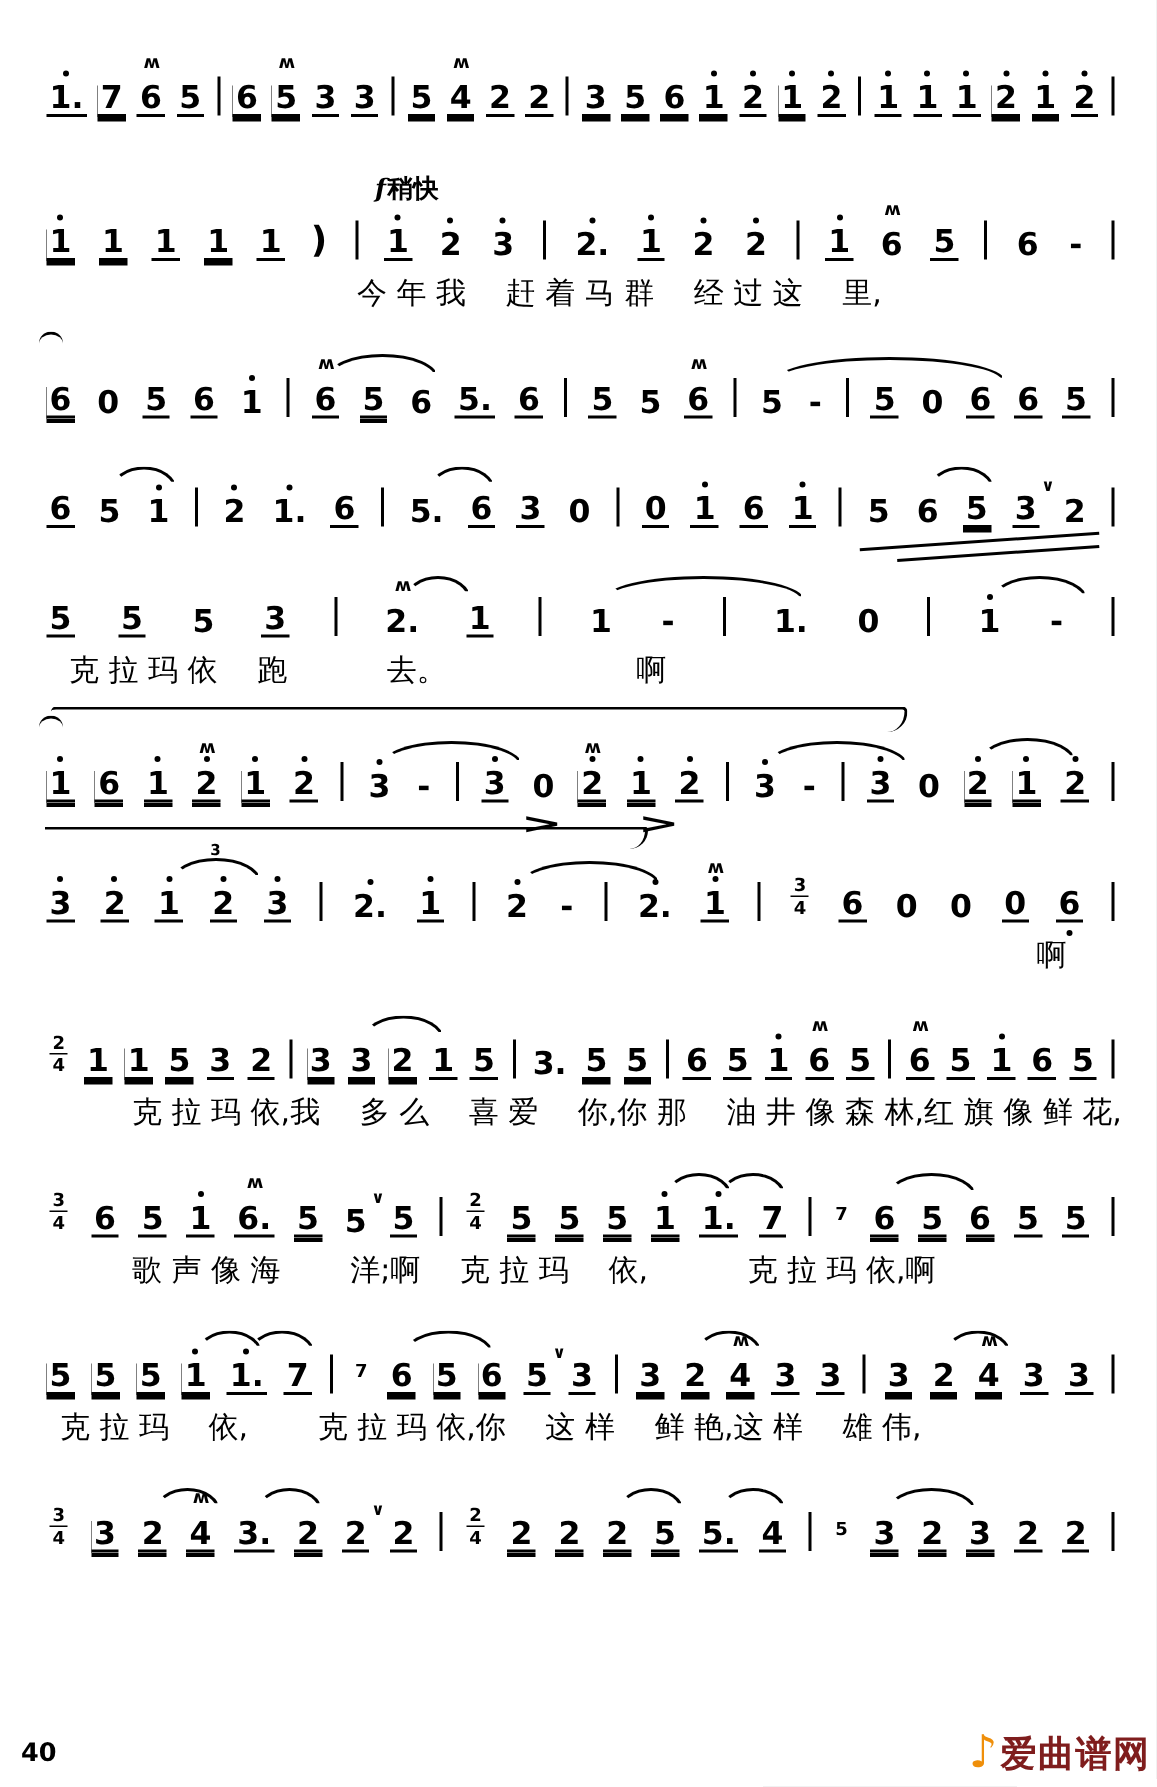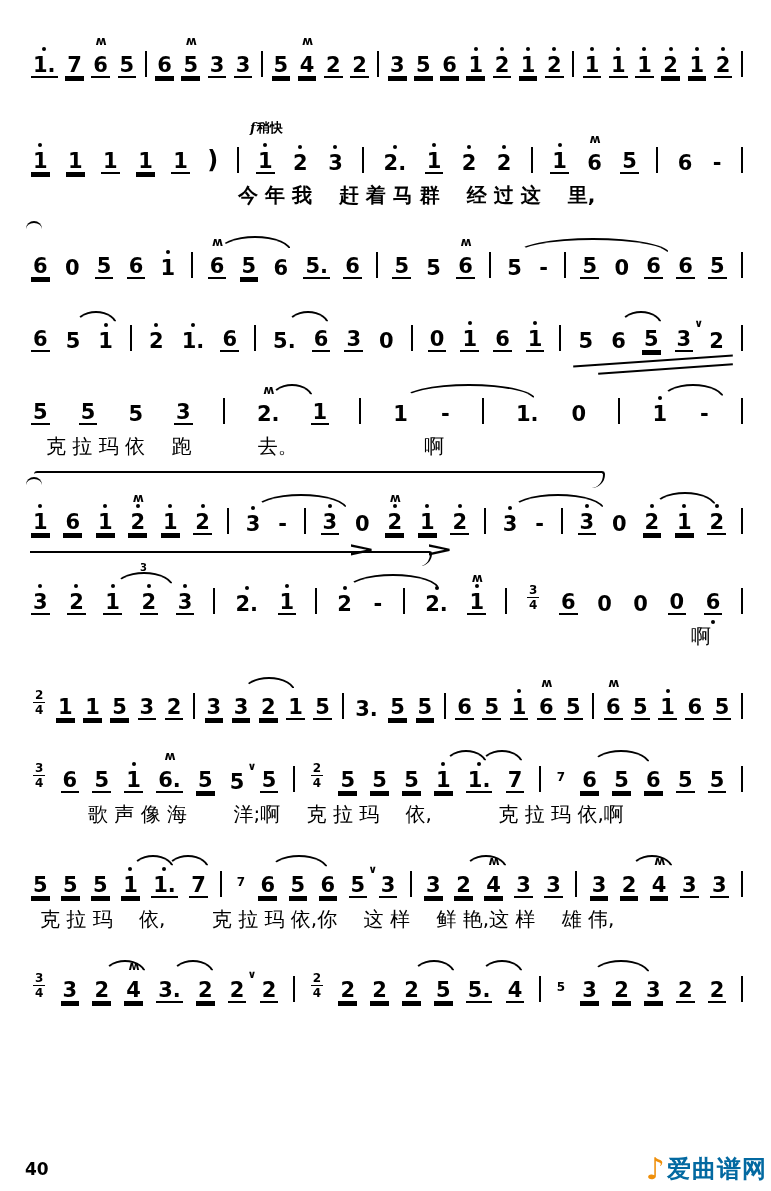--- a/index.html
+++ b/index.html
@@ -21,34 +21,34 @@
        background:#000;border-radius:50%;}
   .odb{position:absolute;left:50%;transform:translateX(-50%);bottom:-9px;width:4px;height:4px;
        background:#000;border-radius:50%;}
   .trill{position:absolute;left:50%;transform:translateX(-50%);top:-20px;font-size:12px;
          font-weight:700;letter-spacing:-1px;}
   .breath{position:absolute;right:-10px;top:-11px;font-size:11px;font-weight:700;}
   .arc{position:absolute;left:55%;bottom:100%;margin-bottom:3px;height:12px;width:40px;
        border:2px solid transparent;border-top:2px solid #000;
        border-radius:50% 50% 0 0 / 100% 100% 0 0;pointer-events:none;}
   .t3{position:absolute;left:50%;top:-12px;transform:translateX(-50%);font-size:10px;font-weight:700;}
-  .mark{position:absolute;bottom:calc(100% + 13px);left:-6px;white-space:nowrap;font-size:13px;
+  .mark{position:absolute;bottom:calc(100% + 13px);left:-6px;white-space:nowrap;font-size:17px;
         font-weight:700;}
   .mark .f{font-style:italic;font-family:"DejaVu Serif",serif;margin-right:1px;}
   .bar{display:inline-block;width:2px;height:26px;background:#000;margin:0 2px 1px 2px;}
   .ts{display:inline-flex;flex-direction:column;align-items:center;font-size:12px;font-weight:700;
       line-height:1;margin:0 3px 4px 3px;}
   .ts .num{border-bottom:1.5px solid #000;padding:0 2px 1px 2px;}
   .ts .den{padding-top:1px;}
   .paren{font-size:24px;font-weight:700;margin:0 2px 0 2px;}
   .g .d{font-size:12px;border-bottom-width:1px;}
   .g{transform:translateY(-8px);}
   .lyrics{margin-top:10px;font-size:20px;white-space:pre;line-height:1.1;}
   .lyrics.right{text-align:right;padding-right:34px;}
-  .sys2 .lyrics{padding-left:208px;font-weight:bold;}
+  .sys2 .lyrics{padding-left:208px;}
   .sys3 .lyrics{padding-left:86px;}
   .sys4 .lyrics{padding-left:16px;}
   .sys5 .lyrics{padding-left:16px;}
   .sys8 .lyrics{padding-left:58px;}
   .sys9 .lyrics{padding-left:58px;}
   .sys10 .lyrics{padding-left:10px;}
   .sys11 .lyrics{padding-left:58px;}
 
   .tie-in{position:absolute;left:-4px;top:-10px;width:16px;height:9px;
           border-top:2px solid #000;border-radius:8px 8px 0 0;}
@@ -58,21 +58,21 @@
   .phrase-in{position:absolute;left:0;top:-16px;width:56%;height:13px;
              border-top:2px solid #000;border-right:2px solid #000;
              border-radius:0 3px 14px 0;}
   .cresc{position:absolute;right:12px;top:-20px;width:160px;height:16px;pointer-events:none;}
   .cresc i{position:absolute;right:0;display:block;border-top:2px solid #000;}
   .cresc i:first-child{top:3px;width:160px;transform:rotate(-4deg);}
   .cresc i:last-child{top:11px;width:135px;transform:rotate(-4deg);}
   .accents{position:relative;height:22px;margin-top:2px;}
   .accents span{position:absolute;font-size:22px;font-weight:700;transform:scale(1.5,0.85);}
 
-  .footer{position:absolute;left:0;right:0;bottom:0;height:46px;margin-left:11px;}
+  .footer{position:absolute;left:0;right:0;bottom:0;height:46px;}
   .page-num{position:absolute;left:14px;bottom:12px;font-size:17px;font-weight:700;}
   .watermark{position:absolute;right:4px;bottom:6px;display:flex;align-items:center;gap:2px;}
   .wm-icon{font-size:30px;line-height:1;}
   .wm-text{font-size:24px;font-weight:700;letter-spacing:1px;}
 </style>
 </head>
 <body>
 
 <div class="sheet">
   <div id="score">
@@ -318,20 +318,21 @@
           <span class="note u1"><span class="trill">ʍ</span><span class="d">6</span></span>
           <span class="note u1"><span class="d">5</span></span>
           <span class="bar"></span>
           <span class="note u1"><span class="trill">ʍ</span><span class="d">6</span></span>
           <span class="note u1"><span class="d">5</span></span>
           <span class="note u1"><span class="oda"></span><span class="d">1</span></span>
           <span class="note u1"><span class="d">6</span></span>
           <span class="note u1"><span class="d">5</span></span>
           <span class="bar"></span>
         </div>
+        <div class="lyrics">克 拉 玛 依,我　 多 么　 喜 爱　 你,你 那　 油 井 像 森 林,红 旗 像 鲜 花,</div>
       </div>
       <div class="system sys9">
         <div class="notes-row">
           <span class="ts">
             <span class="num">3</span>
             <span class="den">4</span>
           </span>
           <span class="note u1"><span class="d">6</span></span>
           <span class="note u1"><span class="d">5</span></span>
           <span class="note u1"><span class="oda"></span><span class="d">1</span></span>
@@ -424,16 +425,16 @@
           <span class="note u1"><span class="d">2</span></span>
           <span class="note u1"><span class="d">2</span></span>
           <span class="bar"></span>
         </div>
       </div>
     </div>
   <div class="footer">
     <div class="page-num">40</div>
     <div class="watermark">
       <span class="wm-icon" style="color: rgb(239, 143, 10);">♪</span>
-      <span class="wm-text" style="color: #0369a1;">爱曲谱网</span>
+      <span class="wm-text" style="color: #7f1d1d;">爱曲谱网</span>
     </div>
   </div>
 </div>
 
 </body></html>

